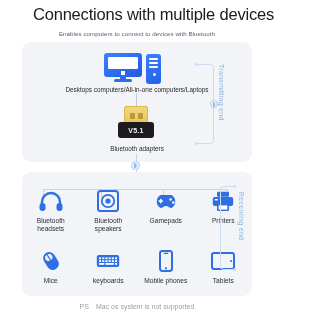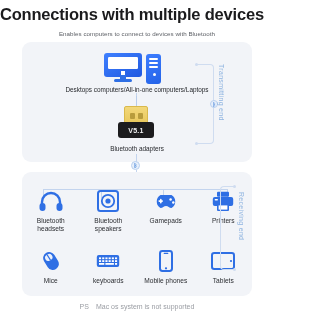--- a/index.html
+++ b/index.html
@@ -7,22 +7,22 @@
     width: 274px; height: 320px;
     background: #ffffff;
     font-family: "Liberation Sans", sans-serif;
     overflow: hidden;
   }
   .page { position: relative; width: 274px; height: 320px; background:#fff; }
 
   
   .title {
     position: absolute; left: 0; top: 5px; width: 274px;
-    text-align: left;
-    font-size: 16.5px; font-weight: bold; color: #1b1b1d;
+    text-align: right;
+    font-size: 16.5px; font-weight: normal; color: #1b1b1d;
     letter-spacing: -0.2px;
   }
   .subtitle {
     position: absolute; left: 0; top: 30px; width: 274px;
     text-align: center;
     font-size: 6.2px; color: #5d6066; letter-spacing: 0.05px;
   }
 
   
   .panel {

